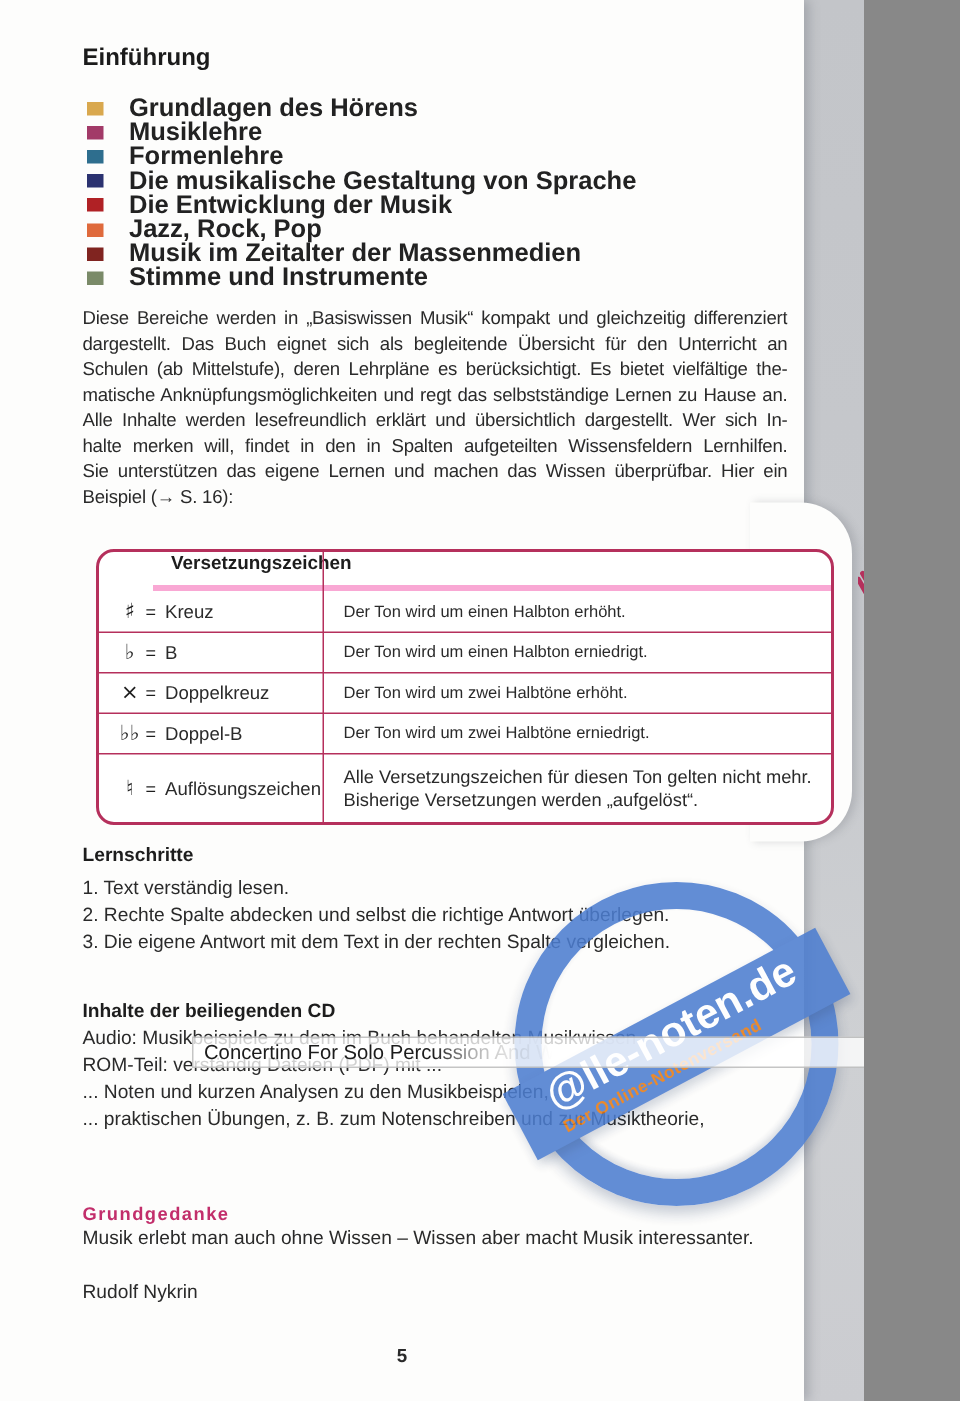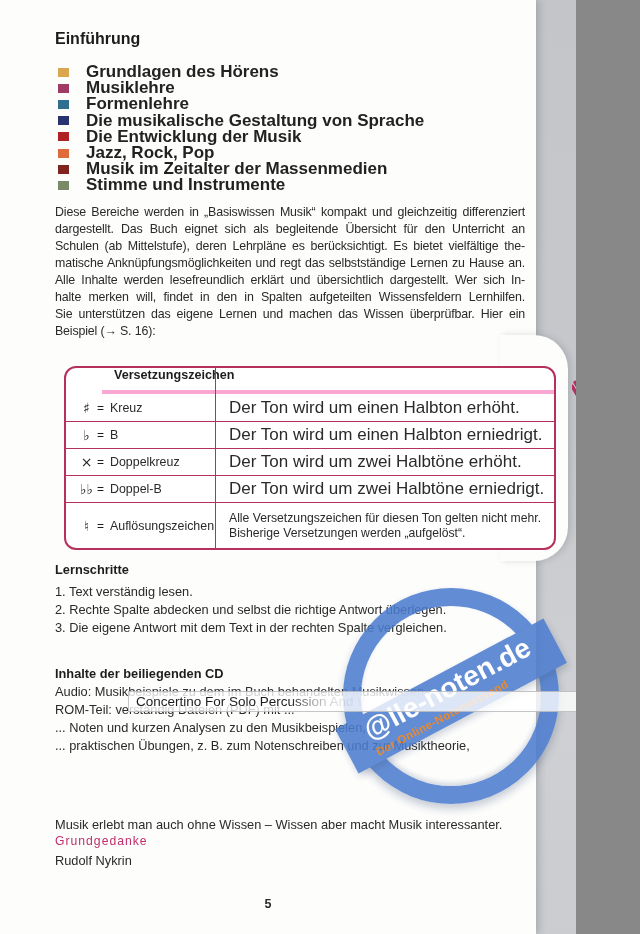--- a/index.html
+++ b/index.html
@@ -27,33 +27,33 @@
   .para{position:absolute;left:55px;top:205px;width:470px;}
   .pline{height:17px;overflow:hidden;font-size:12.4px;letter-spacing:-0.15px;color:#2a2a2a;
     text-align:justify;text-align-last:justify;white-space:normal;}
   .pline.last{text-align-last:left;}
   .vtable{position:absolute;left:64px;top:366px;width:492px;border:2px solid var(--tbl);
     border-radius:12px;background:#fff;overflow:hidden;}
   .vt-divider{position:absolute;left:149px;top:0;bottom:0;width:1px;background:var(--tbl);}
   .vt-header{display:flex;height:26px;align-items:flex-start;border-bottom:4px solid #f9a8d4;margin-left:36px;}
   .vt-header .vt-c1,.vt-header .vt-c2{font-weight:bold;font-size:12.6px;color:#1d1d1d;}
   .vt-c1{width:149px;padding-left:12px;flex:0 0 auto;display:flex;align-items:center;}
-  .vt-c2{flex:1;padding-left:14px;font-size:17px;color:#2a2a2a;}
+  .vt-c2{flex:1;padding-left:14px;font-size:11px;color:#2a2a2a;}
   .vt-row{display:flex;height:27px;align-items:center;}
   .vt-row + .vt-row{border-top:1px solid var(--tbl);}
   .vt-row.tall{height:46px;}
   .vt-row.tall .vt-c2{line-height:14.5px;font-size:12.2px;}
   .sym{font-family:"DejaVu Sans",sans-serif;font-size:14px;width:17px;text-align:center;color:#1d1d1d;flex:0 0 auto;}
   .eq{margin:0 6px 0 2px;font-size:12px;color:#1d1d1d;}
   .vt-name{font-size:12.4px;color:#2a2a2a;white-space:nowrap;}
   .hand-icon{position:absolute;left:572px;top:372px;width:38px;height:32px;color:var(--tbl);}
   .h2{position:absolute;left:55px;font-size:12.8px;font-weight:bold;color:#1d1d1d;}
   .lines{position:absolute;left:55px;}
   .bline{height:18px;font-size:12.8px;color:#2a2a2a;white-space:nowrap;}
-  .gg-head{position:absolute;left:55px;top:834px;font-size:12.2px;font-weight:normal;
+  .gg-head{position:absolute;left:55px;top:802px;font-size:12.2px;font-weight:bold;
     letter-spacing:1px;color:var(--accent);}
   .gg-text{position:absolute;left:55px;top:817px;font-size:12.8px;color:#2a2a2a;white-space:nowrap;}
   .author{position:absolute;left:55px;top:853px;font-size:12.8px;color:#2a2a2a;}
   .pagenum{position:absolute;left:0;top:897px;width:536px;text-align:center;
     font-size:12.5px;font-weight:bold;color:#2a2a2a;}
   .watermark{position:absolute;left:0;top:0;width:640px;height:934px;opacity:.87;pointer-events:none;}
   .wm-ring{position:absolute;left:343px;top:588px;width:216px;height:216px;border-radius:50%;
     border:18px solid var(--wm-blue);
     box-shadow:0 5px 9px rgba(40,60,100,.30), inset 0 -3px 5px rgba(40,60,100,.22);}
   .wm-band{position:absolute;left:333px;top:671px;width:236px;height:50px;background:var(--wm-blue);

